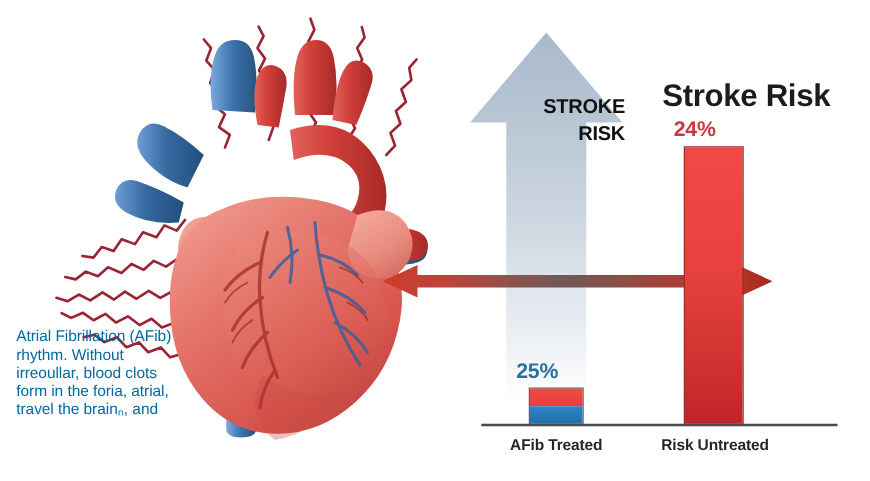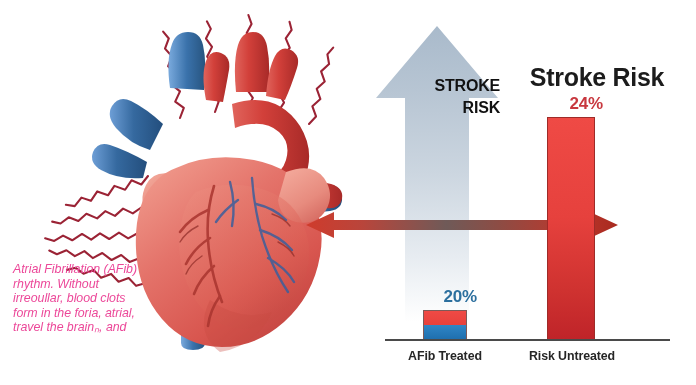--- a/index.html
+++ b/index.html
@@ -31,23 +31,22 @@
   }
 
   
   #description {
     position: absolute;
     left: 13px;
     top: 262px;
     width: 205px;
     font-size: 12.4px;
     line-height: 14.6px;
-    color: #ec4899;
+    color: #0369a1;
     letter-spacing: -0.05px;
-    font-style: italic;
   }
   #description .line { display: block; white-space: pre; }
 
   
   #chart {
     position: absolute;
     left: 370px; top: 0;
     width: 326px; height: 385px;
   }
   #chart-title {
@@ -114,21 +113,21 @@
     width: 48px;
     height: 223px;
     box-sizing: border-box;
     border: 1px solid #9e2b28;
     background: linear-gradient(180deg,#ef4a45 0%,#e6413d 45%,#cf3230 78%,#bf2429 100%);
   }
   .bar-value {
     position: absolute;
     font-size: 17px;
     font-weight: bold;
-    text-align: right;
+    text-align: left;
     letter-spacing: -0.2px;
   }
   #value-treated {
     left: 43px;
     bottom: 78px;
     width: 64px;
     color: #2c6f9e;
   }
   #value-untreated {
     left: 169px;
@@ -334,21 +333,21 @@
       </defs>
       <path d="M4,20 L32,7 L32,15 L288,15 L288,7 L316,20 L288,33 L288,25 L32,25 L32,33 Z" fill="url(#dblArrowGrad)"></path>
     </svg>
 
     <div class="bar" id="bar-treated">
       <div class="seg-top"></div>
       <div class="seg-bottom"></div>
     </div>
     <div class="bar" id="bar-untreated"></div>
 
-    <div class="bar-value" id="value-treated">20%</div>
+    <div class="bar-value" id="value-treated">25%</div>
     <div class="bar-value" id="value-untreated">24%</div>
 
     <div id="axis-line"></div>
     <div class="axis-label" id="label-treated">AFib Treated</div>
     <div class="axis-label" id="label-untreated">Risk Untreated</div>
   </div>
 
 </div>
 
 </body></html>

